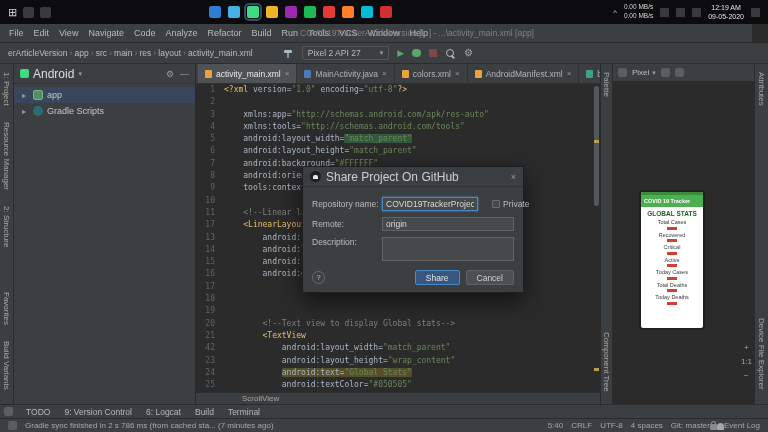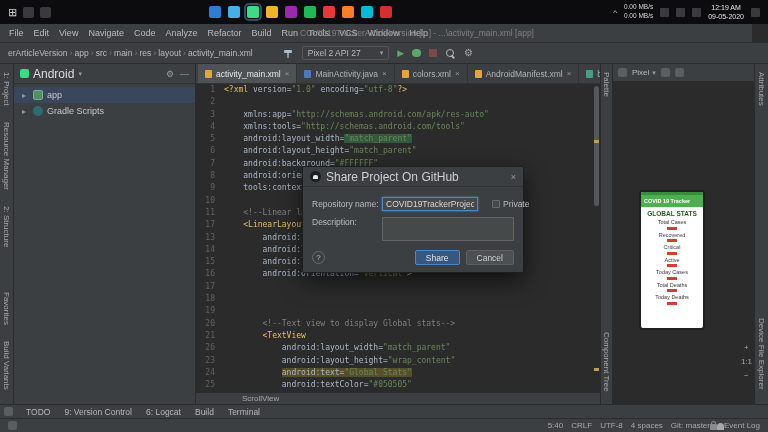--- a/index.html
+++ b/index.html
@@ -320,21 +320,21 @@
             <div class="cl"><span class="ln">17</span><span class="lb"><span class="c-tag">    &lt;LinearLayout</span></span></div>
             <div class="cl"><span class="ln">13</span><span class="lb"><span class="c-pln">        </span><span class="c-attr">android:layout_width</span><span class="c-pln">=</span><span class="c-str">"match_parent"</span></span></div>
             <div class="cl"><span class="ln">14</span><span class="lb"><span class="c-pln">        </span><span class="c-attr">android:layout_height</span><span class="c-pln">=</span><span class="c-str">"wrap_content"</span></span></div>
             <div class="cl"><span class="ln">15</span><span class="lb"><span class="c-pln">        </span><span class="c-attr">android:layout_margin</span><span class="c-pln">=</span><span class="c-str">"10dp"</span></span></div>
             <div class="cl"><span class="ln">16</span><span class="lb"><span class="c-pln">        </span><span class="c-attr">android:orientation</span><span class="c-pln">=</span><span class="c-str">"vertical"</span><span class="c-tag">&gt;</span></span></div>
             <div class="cl"><span class="ln">17</span><span class="lb"></span></div>
             <div class="cl"><span class="ln">18</span><span class="lb"></span></div>
             <div class="cl"><span class="ln">19</span><span class="lb"></span></div>
             <div class="cl"><span class="ln">20</span><span class="lb"><span class="c-com">        &lt;!--Text view to display Global stats--&gt;</span></span></div>
             <div class="cl"><span class="ln">21</span><span class="lb"><span class="c-tag">        &lt;TextView</span></span></div>
-            <div class="cl"><span class="ln">26</span><span class="lb"><span class="c-pln">            </span><span class="c-attr">android:layout_width</span><span class="c-pln">=</span><span class="c-str">"match_parent"</span></span></div>
+            <div class="cl"><span class="ln">42</span><span class="lb"><span class="c-pln">            </span><span class="c-attr">android:layout_width</span><span class="c-pln">=</span><span class="c-str">"match_parent"</span></span></div>
             <div class="cl"><span class="ln">23</span><span class="lb"><span class="c-pln">            </span><span class="c-attr">android:layout_height</span><span class="c-pln">=</span><span class="c-str">"wrap_content"</span></span></div>
             <div class="cl"><span class="ln">24</span><span class="lb"><span class="c-pln">            </span><span class="c-attr hl-o">android:text</span><span class="c-pln hl-o">=</span><span class="c-str hl-o">"Global Stats"</span></span></div>
             <div class="cl"><span class="ln">25</span><span class="lb"><span class="c-pln">            </span><span class="c-attr">android:textColor</span><span class="c-pln">=</span><span class="c-str">"#050505"</span></span></div>
           </div>
         <div class="vscroll">
           <div class="vthumb"></div>
           <div class="vtick" style="top:56px;background:#bba14f"></div>
           <div class="vtick" style="top:284px;background:#bba14f"></div>
         </div>
       </div>
@@ -404,20 +404,21 @@
         <span class="btab">TODO</span>
         <span class="btab">9: Version Control</span>
         <span class="btab">6: Logcat</span>
         <span class="btab">Build</span>
         <span class="btab">Terminal</span>
       </span>
   </div>
 
   <div class="statusbar">
     <span class="sb-toggle"></span>
+    <span class="sb-msg">Gradle sync finished in 2 s 786 ms (from cached sta... (7 minutes ago)</span>
     <span class="sb-right">
       <span id="status-items" style="display:flex;gap:8px">
           <span class="sitem">5:40</span>
           <span class="sitem">CRLF</span>
           <span class="sitem">UTF-8</span>
           <span class="sitem">4 spaces</span>
           <span class="sitem">Git: master</span>
         </span>
       <span class="lock"></span>
       <span class="bell"></span>
@@ -433,20 +434,24 @@
     </div>
     <div class="dlg-body">
       <div class="frow">
         <span class="flabel">Repository name:</span>
         <input class="tinput focused repo-input" value="COVID19TrackerProject" style="">
         <span class="cbwrap">
           <span class="cb"></span>
           <span class="cblabel">Private</span>
         </span>
       </div>
+      <div class="frow">
+        <span class="flabel">Remote:</span>
+        <input class="tinput remote-input" value="origin" style="">
+      </div>
       <div class="frow desc">
         <span class="flabel">Description:</span>
         <textarea class="tarea" style=""></textarea>
       </div>
       <div class="btnrow">
         <span class="help">?</span>
         <span class="btn btn-share">Share</span>
         <span class="btn btn-cancel">Cancel</span>
       </div>
     </div>

